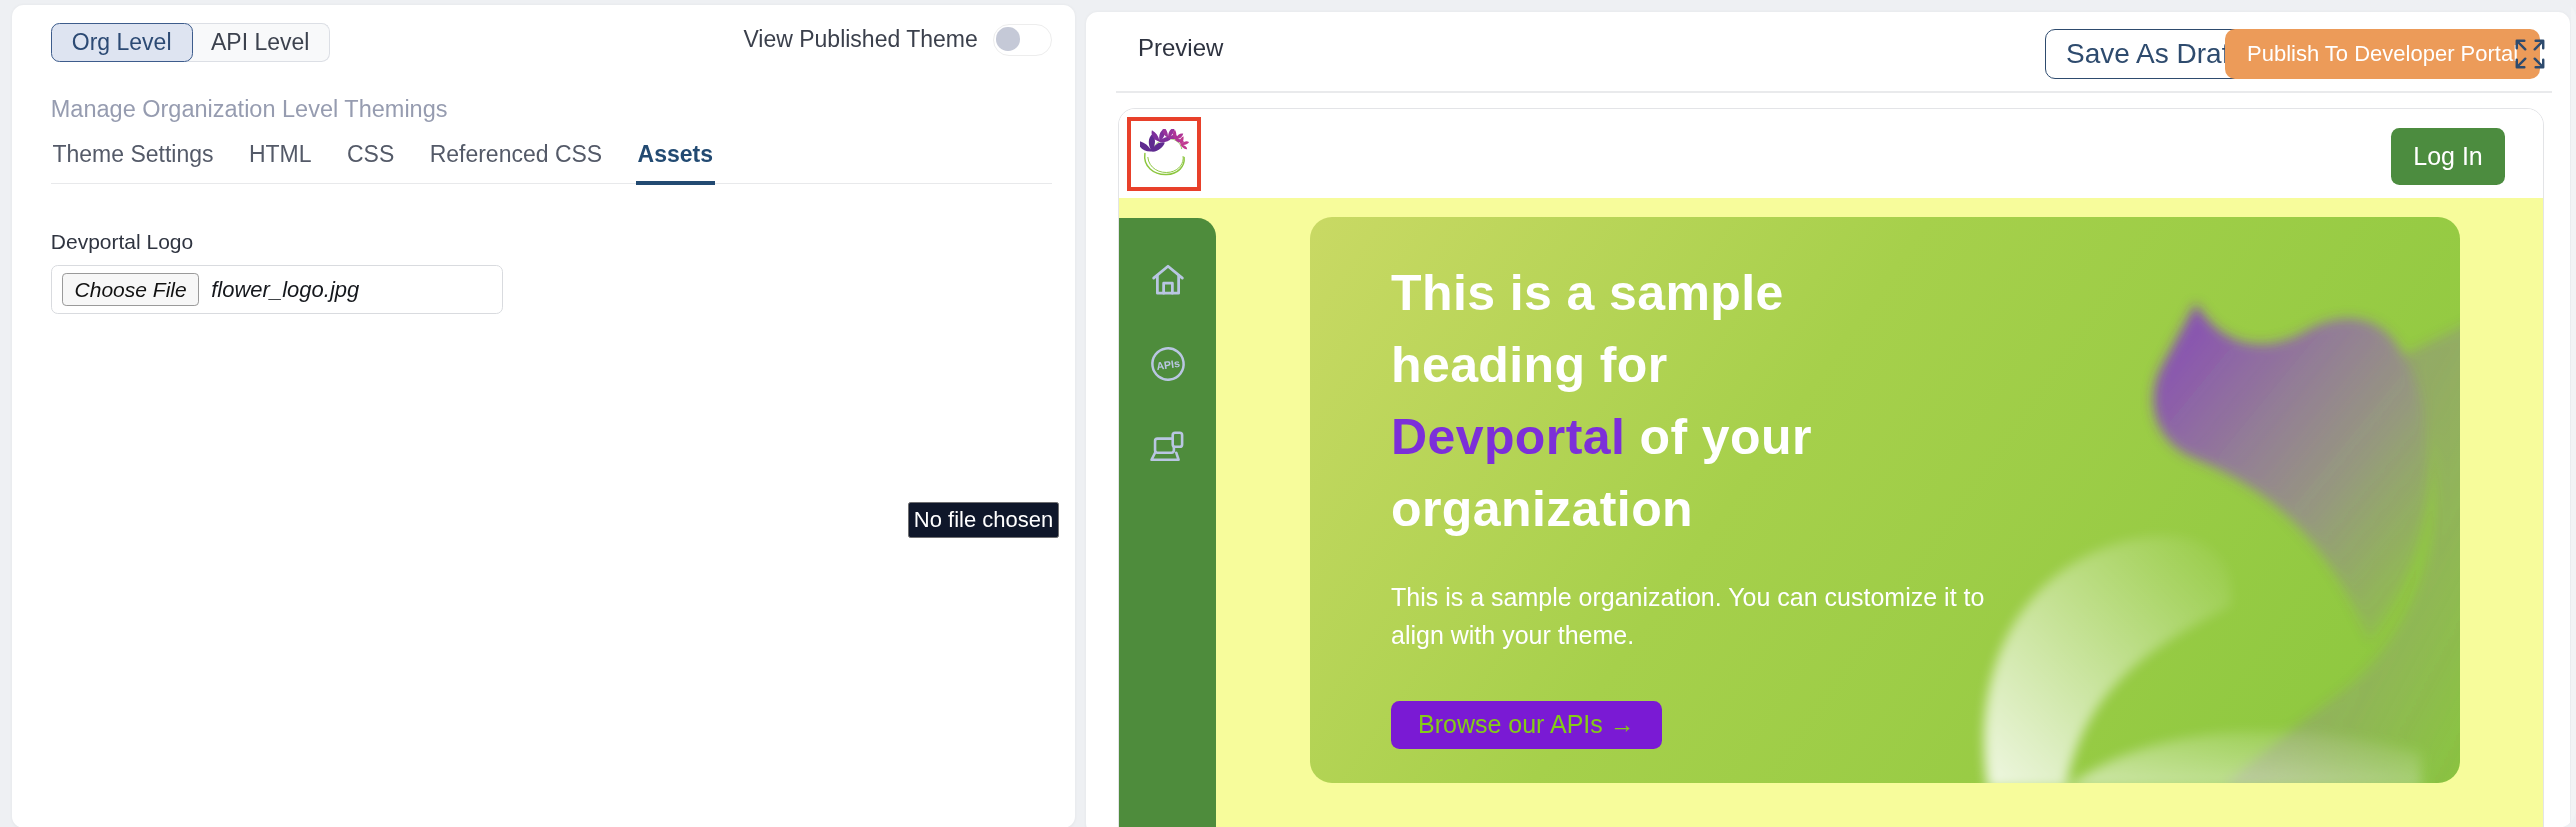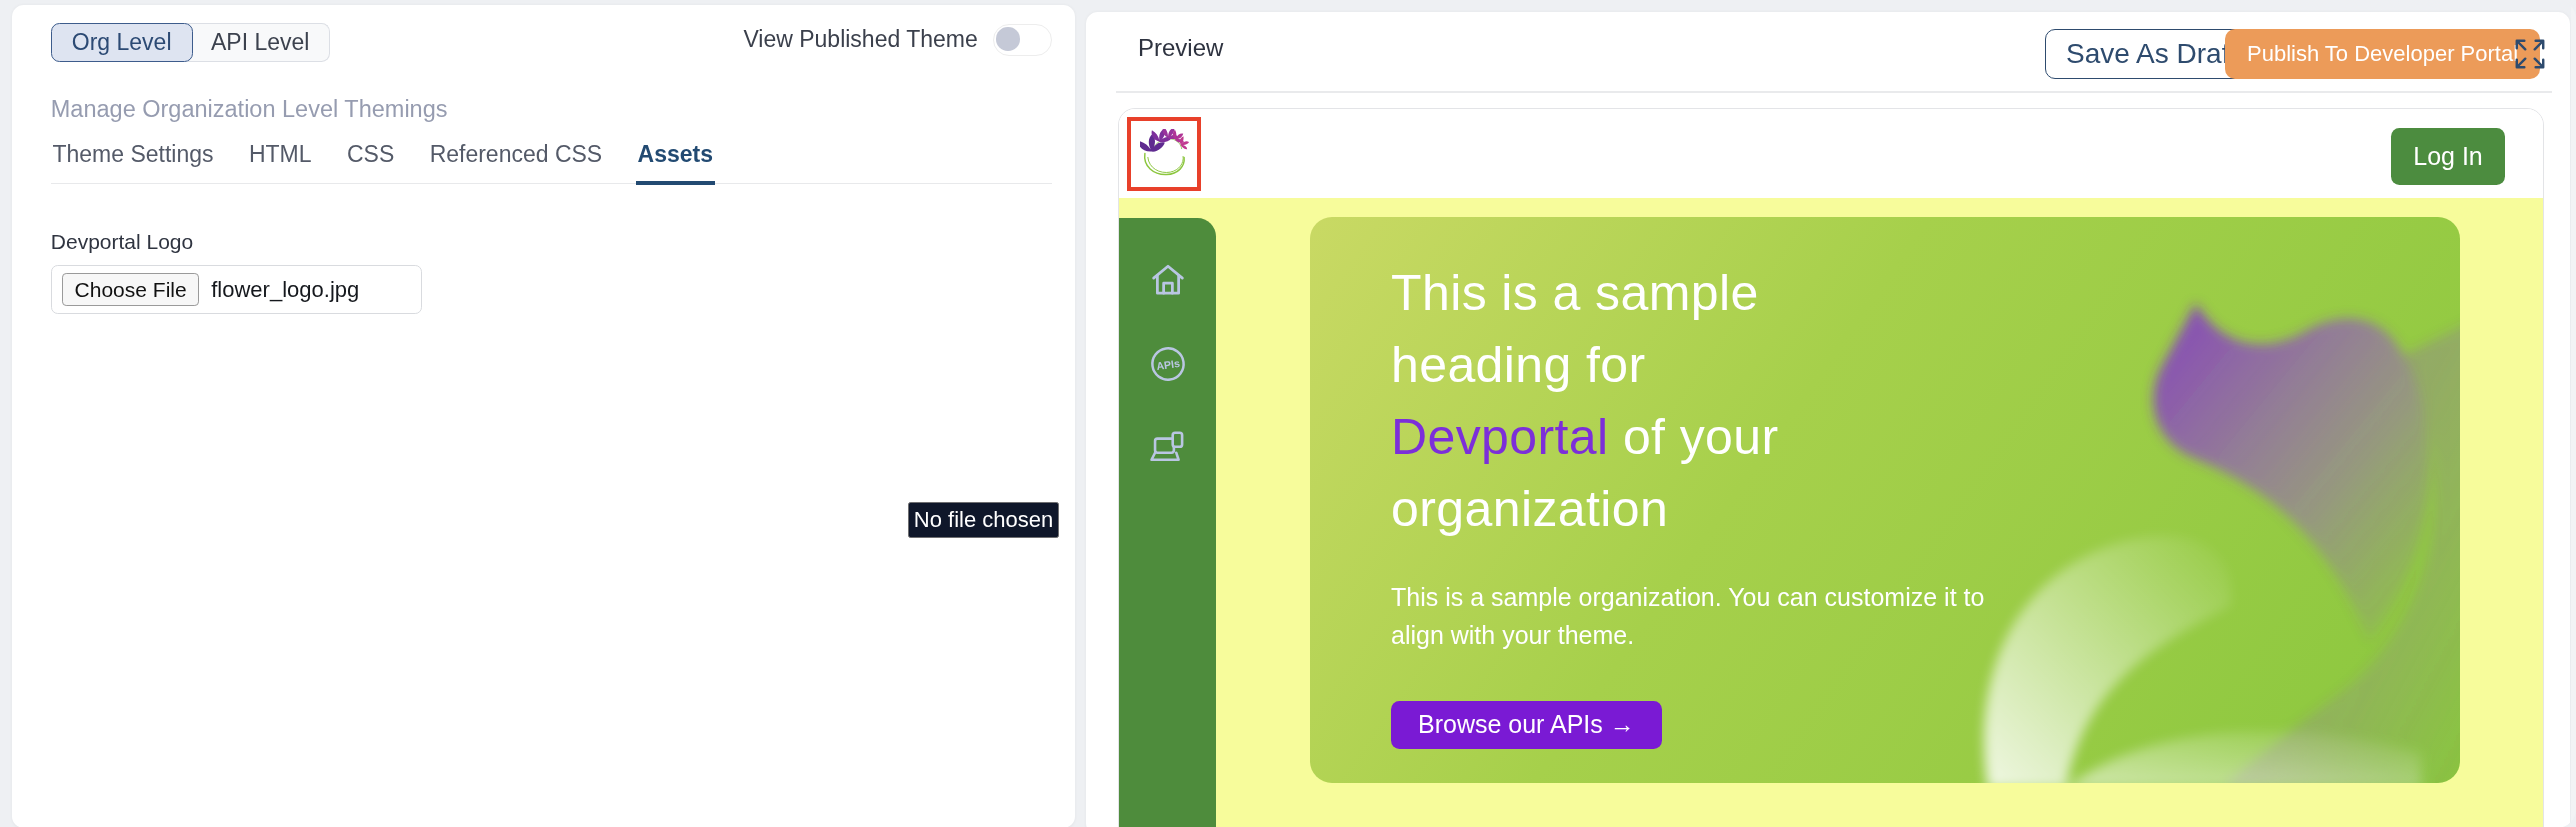--- a/index.html
+++ b/index.html
@@ -13,21 +13,21 @@
   .lvl-btn.api{background:#f8f9fa;border:1.7px solid #dcdfe5;border-left:none;border-radius:0 8.4px 8.4px 0;color:#3c424e;margin-left:-5px;padding-left:23.5px;}
   .vpt-row{position:absolute;top:18.5px;right:23px;display:flex;align-items:center;gap:15px;}
   .vpt-label{font-size:23px;color:#3b404c;}
   .toggle{position:relative;width:59px;height:32px;border:1.7px solid #ededed;border-radius:17px;background:#fff;box-sizing:border-box;cursor:pointer;}
   .toggle .knob{position:absolute;left:2.5px;top:2.5px;width:23.5px;height:23.5px;border-radius:50%;background:#c5c9d7;}
   .manage{position:absolute;left:39px;top:91px;font-size:23.5px;color:#969cb0;}
   .tabs{position:absolute;left:39px;top:136px;width:1001px;display:flex;gap:32px;border-bottom:1.7px solid #e8e9eb;}
   .tab{font-size:23px;color:#545a68;padding:0 1.7px 13.4px 1.7px;cursor:pointer;white-space:nowrap;}
   .tab.active{color:#224a72;font-weight:bold;border-bottom:4.2px solid #224a72;margin-bottom:-2.5px;}
   .dl-label{position:absolute;left:39px;top:225px;font-size:21px;color:#2f3440;}
-  .file-box{position:absolute;left:39px;top:260px;width:371px;height:49px;border:1.7px solid #d9dbdf;border-radius:6.7px;box-sizing:border-box;display:flex;align-items:center;padding-left:10px;gap:11.8px;background:#fff;cursor:pointer;}
+  .file-box{position:absolute;left:39px;top:260px;width:452px;height:49px;border:1.7px solid #d9dbdf;border-radius:6.7px;box-sizing:border-box;display:flex;align-items:center;padding-left:10px;gap:11.8px;background:#fff;cursor:pointer;font-style:italic;}
   .choose-btn{font-size:21px;color:#111;background:#f7f7f7;border:1.7px solid #9a9a9a;border-radius:4.2px;padding:3.4px 11.8px;white-space:nowrap;}
   .file-name{font-size:22px;color:#15181d;white-space:nowrap;}
   .red-box{position:absolute;left:19.3px;top:329px;width:311px;height:338px;border:5px solid #e8402a;}
   .thumb-card{position:absolute;left:20px;top:17px;width:270px;height:267px;background:#fff;border:0.8px solid #ededed;border-radius:8.4px;box-shadow:0 3.4px 8.4px rgba(0,0,0,.10);display:flex;align-items:center;justify-content:center;cursor:pointer;}
   .thumb-caption{position:absolute;left:0;right:0;top:296px;text-align:center;font-size:21px;color:#3a3f4a;}
   .tooltip{position:absolute;left:908px;top:502px;width:149px;height:34px;background:#0f172a;border:0.8px solid #6f6f71;border-radius:2.5px;color:#fff;font-size:22px;display:flex;align-items:center;justify-content:center;}
   
   #right-card{left:1086px;top:12px;width:1484px;height:823px;}
   .preview-title{position:absolute;left:52px;top:22px;font-size:24px;color:#2e3340;}
   .btn-save{position:absolute;left:959px;top:17px;height:50px;padding:0 20px;border:1.7px solid #2e4b6e;border-radius:10px;background:#fff;color:#2e4b6e;font-size:28px;display:flex;align-items:center;box-sizing:border-box;cursor:pointer;white-space:nowrap;}
@@ -35,24 +35,24 @@
   .expand-btn{position:absolute;left:1427px;top:25px;width:34px;height:34px;cursor:pointer;}
   .rp-divider{position:absolute;left:30px;right:18.5px;top:79px;height:1.7px;background:#e9eaec;}
   .device{position:absolute;left:32px;top:96px;width:1426px;height:727px;border:1.7px solid #e3e4e7;border-radius:17px 17px 0 0;box-sizing:border-box;overflow:hidden;background:#fff;}
   .dev-header{position:absolute;left:0;right:0;top:0;height:89px;background:#fff;}
   .logo-box{position:absolute;left:8.4px;top:7.6px;width:74px;height:74px;border:4.2px solid #e8402a;box-sizing:border-box;background:#fff;display:flex;align-items:center;justify-content:center;}
   .login-btn{position:absolute;right:38px;top:18.5px;width:114px;height:57px;background:#4c8c3f;border-radius:8.4px;color:#fff;font-size:25px;display:flex;align-items:center;justify-content:center;cursor:pointer;}
   .dev-body{position:absolute;left:0;right:0;top:89px;bottom:0;background:#f7fc9b;}
   .dev-sidebar{position:absolute;left:0;top:20px;bottom:0;width:97px;background:#4e8c3c;border-radius:0 18.5px 0 0;display:flex;flex-direction:column;align-items:center;padding-top:42px;gap:44px;box-sizing:border-box;}
   .side-icon{width:40px;height:40px;cursor:pointer;}
   .hero{position:absolute;left:191px;top:18.5px;width:1150px;height:566px;border-radius:22px;overflow:hidden;background:linear-gradient(125deg,#c9d964 0%,#a6d04b 40%,#8ac73e 100%);}
-  .hero-heading{position:absolute;left:81px;top:40px;width:470px;font-size:50px;line-height:72px;font-weight:normal;color:#fff;letter-spacing:0.4px;}
+  .hero-heading{position:absolute;left:81px;top:40px;width:470px;font-size:50px;line-height:72px;font-weight:bold;color:#fff;letter-spacing:0.4px;}
   .hero-heading .hl{color:#7c2fd9;}
   .hero-desc{position:absolute;left:81px;top:361px;width:608px;font-size:25px;line-height:38px;color:#fff;}
-  .hero-cta{position:absolute;left:81px;top:484px;height:48px;padding:0 27px;background:#7a1ad4;border-radius:8.4px;color:#ffffff;font-size:25px;display:flex;align-items:center;cursor:pointer;white-space:nowrap;}
+  .hero-cta{position:absolute;left:81px;top:484px;height:48px;padding:0 27px;background:#7a1ad4;border-radius:8.4px;color:#84cc16;font-size:25px;display:flex;align-items:center;cursor:pointer;white-space:nowrap;}
   .swirl{position:absolute;right:-13.4px;bottom:-6.7px;width:537px;height:521px;}
   .page-scrollbar{position:absolute;left:2571px;top:0;width:5px;height:828px;background:#f2f3f5;}
   svg{display:block;}
 </style>
 </head>
 <body>
 
 <div id="app">
 
   <svg width="0" height="0" style="position:absolute">

